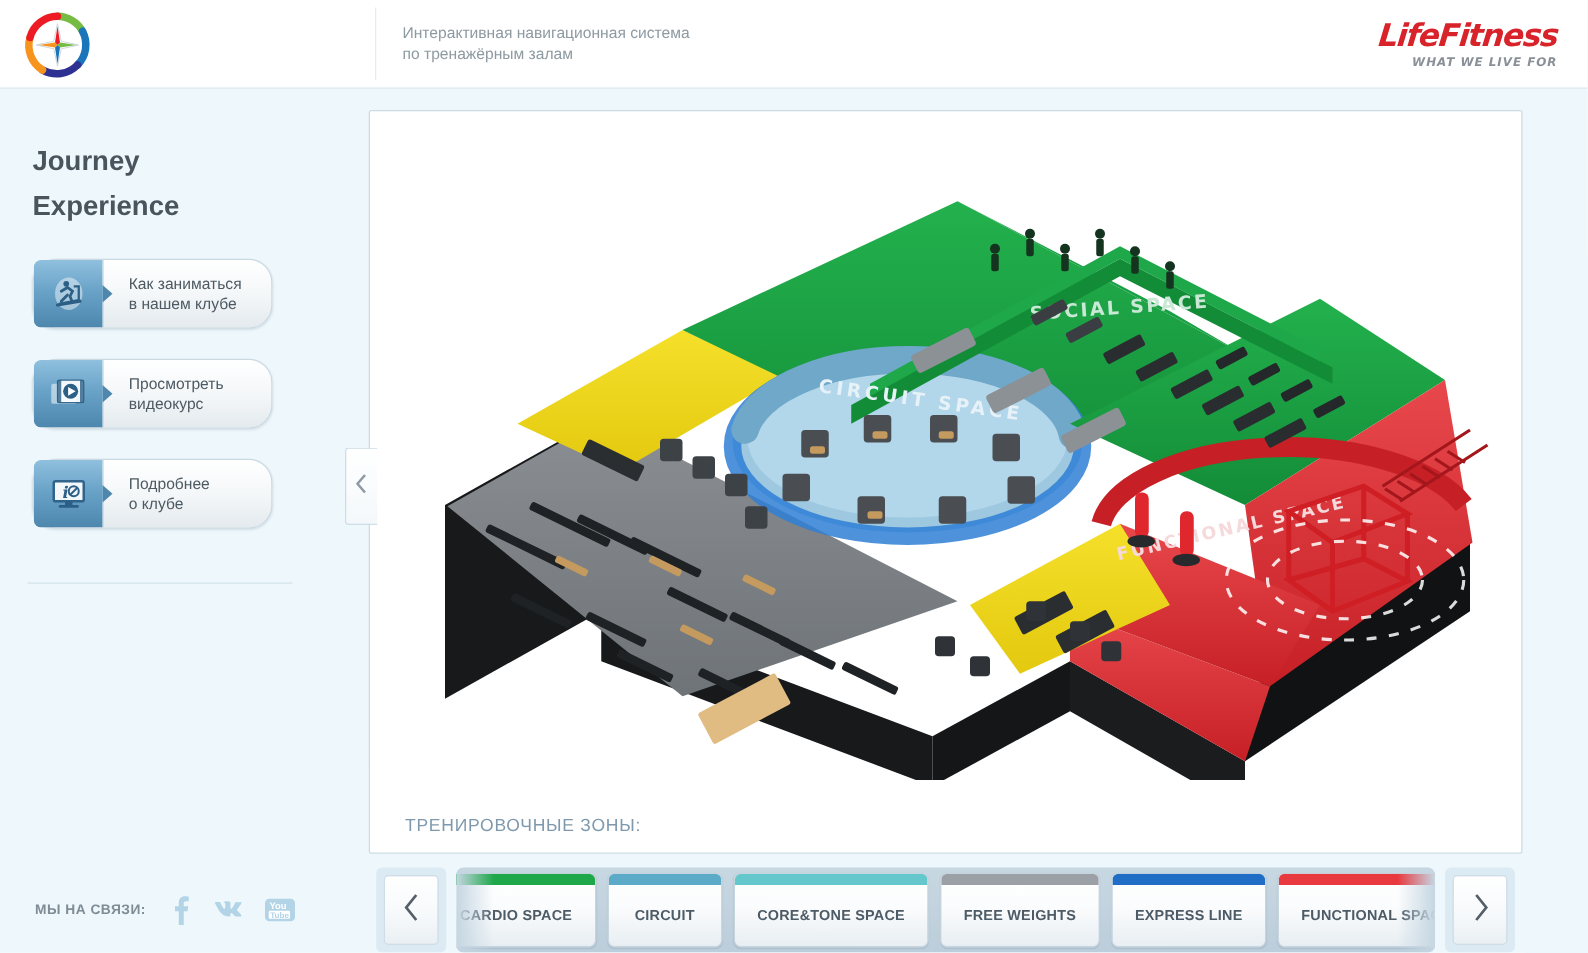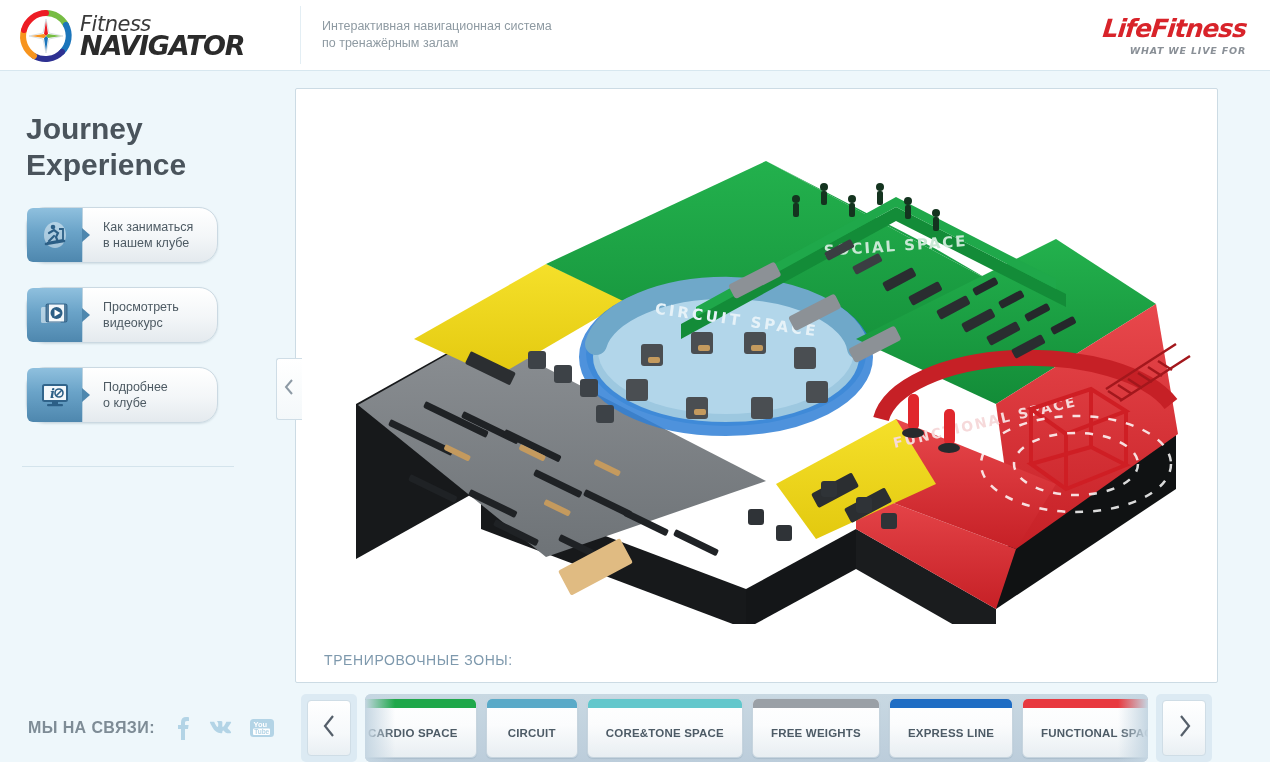--- a/index.html
+++ b/index.html
@@ -52,21 +52,21 @@
   .lf-logo .lf-tag {
     font-family: "DejaVu Sans", sans-serif;
     font-size: 9.5px; font-weight: bold; font-style: italic;
     color: #8a9097; letter-spacing: 0.8px; margin-top: 4px;
   }
 
   
   .sidebar { position: absolute; left: 0; top: 71px; width: 278px; height: 691px; }
   .side-title {
     position: absolute; left: 26px; top: 40px;
-    font-size: 30px; font-weight: bold; color: #4a545c; line-height: 36px;
+    font-size: 22px; font-weight: bold; color: #4a545c; line-height: 36px;
   }
   .nav-list { position: absolute; left: 26px; top: 136px; width: 192px; }
   .nav-btn {
     position: relative; display: flex; align-items: stretch;
     width: 192px; height: 56px; margin-bottom: 24px;
     border-radius: 19px;
     background: linear-gradient(180deg,#ffffff 0%,#f3f6f8 55%,#e4eaee 100%);
     border: 1px solid #cbd9e2;
     box-shadow: 0 1px 2px rgba(80,110,130,0.18);
     cursor: pointer;
@@ -96,21 +96,21 @@
 
   .side-sep {
     position: absolute; left: 22px; top: 395px;
     width: 212px; height: 1px; background: #d4e4ec;
   }
   .social-row {
     position: absolute; left: 28px; top: 645px;
     display: flex; align-items: center; gap: 16px;
   }
   .social-label {
-    font-size: 16px; font-weight: bold; color: #7e8c96;
+    font-size: 11px; font-weight: bold; color: #7e8c96;
     letter-spacing: 0.4px; margin-right: 4px;
   }
   .soc-ico { color: #b3d4e6; display: inline-flex; cursor: pointer; }
 
   
   .panel {
     position: absolute; left: 295px; top: 88px;
     width: 923px; height: 595px;
     background: #ffffff; border: 1px solid #ccdbe4;
     border-radius: 2px;
@@ -201,24 +201,20 @@
           <path d="M48 17 A23 23 0 0 1 44 44" fill="none" stroke="#1b75bb" stroke-width="6" stroke-linecap="round"></path>
           <path d="M44 44 A23 23 0 0 1 16 48" fill="none" stroke="#2e3192" stroke-width="6" stroke-linecap="round"></path>
           <path d="M16 48 A23 23 0 0 1 6 22" fill="none" stroke="#f7941e" stroke-width="6" stroke-linecap="round"></path>
           <path d="M6 22 A23 23 0 0 1 28 5" fill="none" stroke="#ed1c24" stroke-width="6" stroke-linecap="round"></path>
           <polygon points="28,11 31,25 45,28 31,31 28,45 25,31 11,28 25,25" fill="#ffffff" stroke="#cfd8dd" stroke-width="0.8"></polygon>
           <polygon points="28,13 30,26 28,28 26,26" fill="#ed1c24"></polygon>
           <polygon points="43,28 30,30 28,28 30,26" fill="#76bc43"></polygon>
           <polygon points="28,43 26,30 28,28 30,30" fill="#1b75bb"></polygon>
           <polygon points="13,28 26,26 28,28 26,30" fill="#f7941e"></polygon>
         </svg>
-      </div>
-      <div class="logo-text">
-        <span class="l1">Fitness</span>
-        <span class="l2">NAVIGATOR</span>
       </div>
     </div>
     <div class="hdr-divider"></div>
     <div class="hdr-tagline">
       <div>Интерактивная навигационная система</div>
       <div>по тренажёрным залам</div>
     </div>
     <div class="lf-logo">
       <div class="lf-name">LifeFitness</div>
       <div class="lf-tag">WHAT WE LIVE FOR</div>

